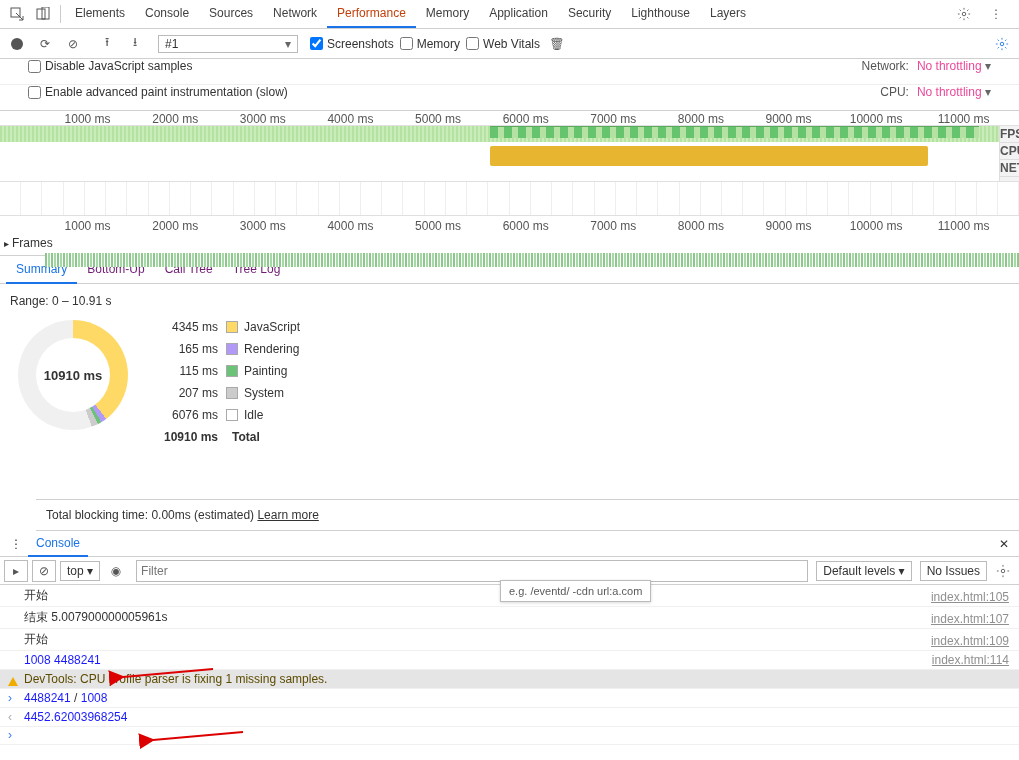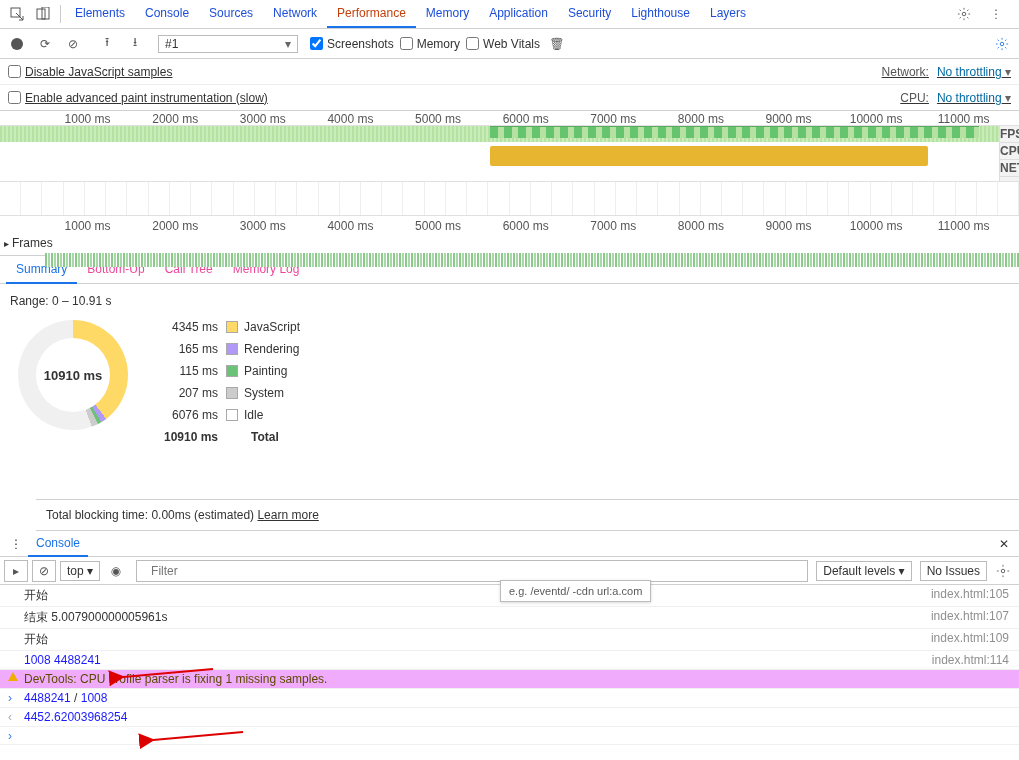--- a/index.html
+++ b/index.html
@@ -1,86 +1,86 @@
 <!DOCTYPE html>
 <html><head>
 <meta charset="utf-8">
 <style>
 * { margin: 0; padding: 0; box-sizing: border-box; font-family: "Segoe UI", Arial, sans-serif; font-size: 12px; }
 body { background: #fff; color: #333; width: 1019px; height: 760px; overflow: hidden; position: relative; }
 .topbar { display: flex; align-items: center; border-bottom: 1px solid #d0d0d0; height: 29px; padding: 0 4px; }
 .topbar .icon-btn { width: 26px; height: 26px; display: flex; align-items: center; justify-content: center; cursor: pointer; color: #5a5a5a; }
 .topbar .sep { width: 1px; height: 18px; background: #ccc; margin: 0 4px; }
 .tabs { display: flex; flex: 1; }
-.tab { padding: 6px 10px; color: #1d4ed8; cursor: pointer; border-bottom: 2px solid transparent; }
+.tab { padding: 6px 10px; color: #404040; cursor: pointer; border-bottom: 2px solid transparent; }
 .tab.active { color: #c2410c; border-bottom-color: #1a73e8; }
 .topbar .right { display: flex; align-items: center; gap: 6px; padding-right: 6px; }
 .toolbar2 { display: flex; align-items: center; height: 30px; border-bottom: 1px solid #d0d0d0; padding: 0 6px; gap: 6px; }
 .toolbar2 .rec { width: 12px; height: 12px; border-radius: 50%; background: #555; margin: 4px; }
 .toolbar2 .ibtn { width: 22px; height: 22px; display: flex; align-items: center; justify-content: center; color: #5a5a5a; cursor: pointer; }
 .sel { border: 1px solid #bbb; padding: 1px 20px 1px 6px; position: relative; background: #fff; min-width: 140px; color: #333; }
 .sel::after { content: "▾"; position: absolute; right: 6px; color: #666; }
 .cbwrap { display: flex; align-items: center; gap: 4px; }
 .cbwrap input { margin: 0; }
-.options-row { display: flex; align-items: center; height: 26px; border-bottom: 1px solid #eee; padding: 0 8px; text-decoration: underline; }
+.options-row { display: flex; align-items: flex-start; height: 26px; border-bottom: 1px solid #eee; padding: 0 28px; }
 .options-left { display: flex; align-items: center; gap: 6px; flex: 1; }
 .options-right { display: flex; align-items: center; gap: 8px; }
 .options-right .lbl { color: #555; }
-.dd { color: #0369a1; cursor: pointer; }
+.dd { color: #ec4899; cursor: pointer; }
 .dd::after { content: " ▾"; color: #666; }
 .timeline-area { position: relative; height: 260px; border-bottom: 1px solid #d0d0d0; }
 .ruler { position: relative; height: 15px; border-bottom: 1px solid #e0e0e0; font-size: 10px; color: #555; }
 .ruler .tick { position: absolute; top: 1px; transform: translateX(-50%); }
 .overview { position: relative; height: 55px; }
 .overview .band1 { position: absolute; top: 0; left: 0; right: 20px; height: 16px; background: repeating-linear-gradient(90deg, #b5e2a2 0 2px, #c9edb8 2px 4px); }
 .overview .band1b { position: absolute; top: 0; left: 490px; right: 40px; height: 12px; background: repeating-linear-gradient(90deg, #66c36e 0 8px, #b5e2a2 8px 14px); border-top: 1px solid #5aab5f; }
 .overview .gold { position: absolute; top: 20px; left: 490px; width: 438px; height: 20px; background: #e8b531; border-radius: 2px; }
 .sidecol { position: absolute; right: 0; top: 0; width: 20px; background: #f3f3f3; border-left: 1px solid #ddd; font-size: 9px; font-weight: bold; color: #555; }
 .sidecol div { height: 17px; text-align: center; line-height: 17px; border-bottom: 1px solid #ddd; }
 .minimap { height: 35px; border-top: 1px solid #e0e0e0; border-bottom: 1px solid #e0e0e0; display: flex; }
 .minimap .cell { flex: 1; border-right: 1px solid #eee; }
 .ruler2 { position: relative; height: 18px; font-size: 10px; color: #555; }
 .ruler2 .tick { position: absolute; top: 3px; transform: translateX(-50%); }
 .frames-row { height: 18px; display: flex; align-items: center; padding-left: 4px; font-size: 11px; }
 .frames-row .tri { margin-right: 3px; font-size: 10px; }
 .frames-strip { height: 14px; background: repeating-linear-gradient(90deg, #8bc98b 0 2px, #fff 2px 3px, #a8d8a8 3px 5px, #fff 5px 6px); margin-left: 45px; margin-top: 1px; }
 .subtabs { display: flex; border-bottom: 1px solid #d0d0d0; height: 28px; align-items: center; padding-left: 6px; }
-.subtab { padding: 6px 10px; color: #ec4899; cursor: pointer; border-bottom: 2px solid transparent; }
+.subtab { padding: 6px 10px; color: #701a75; cursor: pointer; border-bottom: 2px solid transparent; }
 .subtab.active { color: #1a73e8; border-bottom-color: #1a73e8; }
 .summary { padding: 10px 16px 0 10px; position: relative; height: 215px; }
 .range { color: #333; margin-bottom: 12px; }
 .donut-wrap { position: absolute; left: 18px; top: 36px; width: 110px; height: 110px; }
 .donut { width: 110px; height: 110px; border-radius: 50%; background: conic-gradient(#ffd966 0deg 143deg, #b19af7 143deg 149deg, #6ac377 149deg 153deg, #ccc 153deg 160deg, #f0f0f0 160deg 360deg); position: relative; }
 .donut::after { content: ""; position: absolute; inset: 18px; background: #fff; border-radius: 50%; }
 .donut .center { position: absolute; inset: 0; display: flex; align-items: center; justify-content: center; font-weight: bold; font-size: 13px; color: #333; z-index: 1; }
 .legend { position: absolute; left: 152px; top: 36px; }
 .legend .row { display: flex; align-items: center; margin-bottom: 8px; }
 .legend .tm { width: 66px; text-align: right; color: #333; margin-right: 8px; }
 .legend .sw { width: 12px; height: 12px; margin-right: 6px; border: 1px solid #aaa; }
 .legend .sw.sc { background: #ffd966; } .legend .sw.re { background: #b19af7; }
 .legend .sw.pa { background: #6ac377; } .legend .sw.sy { background: #ccc; }
 .legend .sw.id { background: #fff; }
-.legend .total .tm { font-weight: bold; } .legend .total .lbl { font-weight: bold; margin-left: 25px; }
+.legend .total .tm { font-weight: bold; } .legend .total .lbl { font-weight: bold; margin-left: 6px; }
 .tbt { padding: 8px 10px; border-top: 1px solid #d0d0d0; border-bottom: 1px solid #d0d0d0; color: #333; margin-left: 36px; }
 .tbt a { color: #333; text-decoration: underline; }
 .console-hdr { display: flex; align-items: center; height: 26px; border-bottom: 1px solid #d0d0d0; padding: 0 4px; }
 .console-hdr .dots { padding: 0 6px; cursor: pointer; }
 .console-hdr .ctab { padding: 5px 8px; color: #1a73e8; border-bottom: 2px solid #1a73e8; }
 .console-hdr .x { margin-left: auto; padding: 0 6px; cursor: pointer; }
 .console-bar { display: flex; align-items: center; height: 28px; border-bottom: 1px solid #d0d0d0; padding: 0 4px; gap: 4px; }
 .console-bar .bbtn { width: 24px; height: 22px; border: 1px solid #bbb; display: flex; align-items: center; justify-content: center; color: #555; cursor: pointer; }
 .console-bar .ctx { border: 1px solid #bbb; padding: 2px 6px; cursor: pointer; }
-.console-bar input.filter { flex: 1; border: 1px solid #bbb; padding: 3px 14px; margin: 0 4px; }
+.console-bar input.filter { flex: 1; border: 1px solid #bbb; padding: 3px 4px; margin: 0 4px; }
 .console-bar .levels { border: 1px solid #bbb; padding: 2px 6px; cursor: pointer; }
 .console-bar .noiss { border: 1px solid #bbb; padding: 2px 6px; margin-left: 4px; cursor: pointer; }
 .console-body { font-family: Consolas, monospace; font-size: 12px; position: relative; }
-.cline { display: flex; padding: 2px 10px 2px 24px; border-bottom: 1px solid #f0f0f0; min-height: 18px; align-items: flex-start; }
+.cline { display: flex; padding: 2px 10px 2px 24px; border-bottom: 1px solid #f0f0f0; min-height: 18px; align-items: flex-end; }
 .cline .msg { flex: 1; }
-.cline .src { color: #909090; cursor: pointer; }
-.cline.warn { background: #f0abfc; }
+.cline .src { color: #909090; text-decoration: underline; cursor: pointer; }
+.cline.warn { background: #e5e5e5; }
 .cline.warn .msg { color: #5c4b00; }
 .cline.in::before { content: "›"; position: absolute; left: 8px; color: #367cf1; }
 .cline.out::before { content: "‹"; position: absolute; left: 8px; color: #aaa; }
 .cline.prompt::before { content: "›"; position: absolute; left: 8px; color: #367cf1; }
 .num { color: #1a1aff; }
 .tooltip { position: absolute; left: 500px; top: -5px; background: #fff; border: 1px solid #bbb; padding: 4px 8px; font-size: 11px; color: #5a5a5a; font-family: "Segoe UI", sans-serif; box-shadow: 0 1px 3px rgba(0,0,0,0.15); }
 .warn-ico { display: inline-block; width: 0; height: 0; border-left: 5px solid transparent; border-right: 5px solid transparent; border-bottom: 9px solid #f0ad00; position: absolute; left: 8px; }
 .arrow { position: absolute; pointer-events: none; }
 .arrow svg { overflow: visible; }
 .gear { width: 14px; height: 14px; }
@@ -275,21 +275,21 @@
       <span class="tri">▸</span>
       <span>Frames</span>
     </div>
   <div class="frames-strip"></div>
 </div>
 
 <div class="subtabs" id="subtabs">
     <div class="subtab active">Summary</div>
     <div class="subtab">Bottom-Up</div>
     <div class="subtab">Call Tree</div>
-    <div class="subtab">Memory Log</div>
+    <div class="subtab">Tree Log</div>
   </div>
 
 <div class="summary">
   <div class="range">Range: 0 – 10.91 s</div>
   <div class="donut-wrap">
     <div class="donut">
         <div class="center">10910 ms</div>
       </div>
   </div>
   <div class="legend" id="legend">

